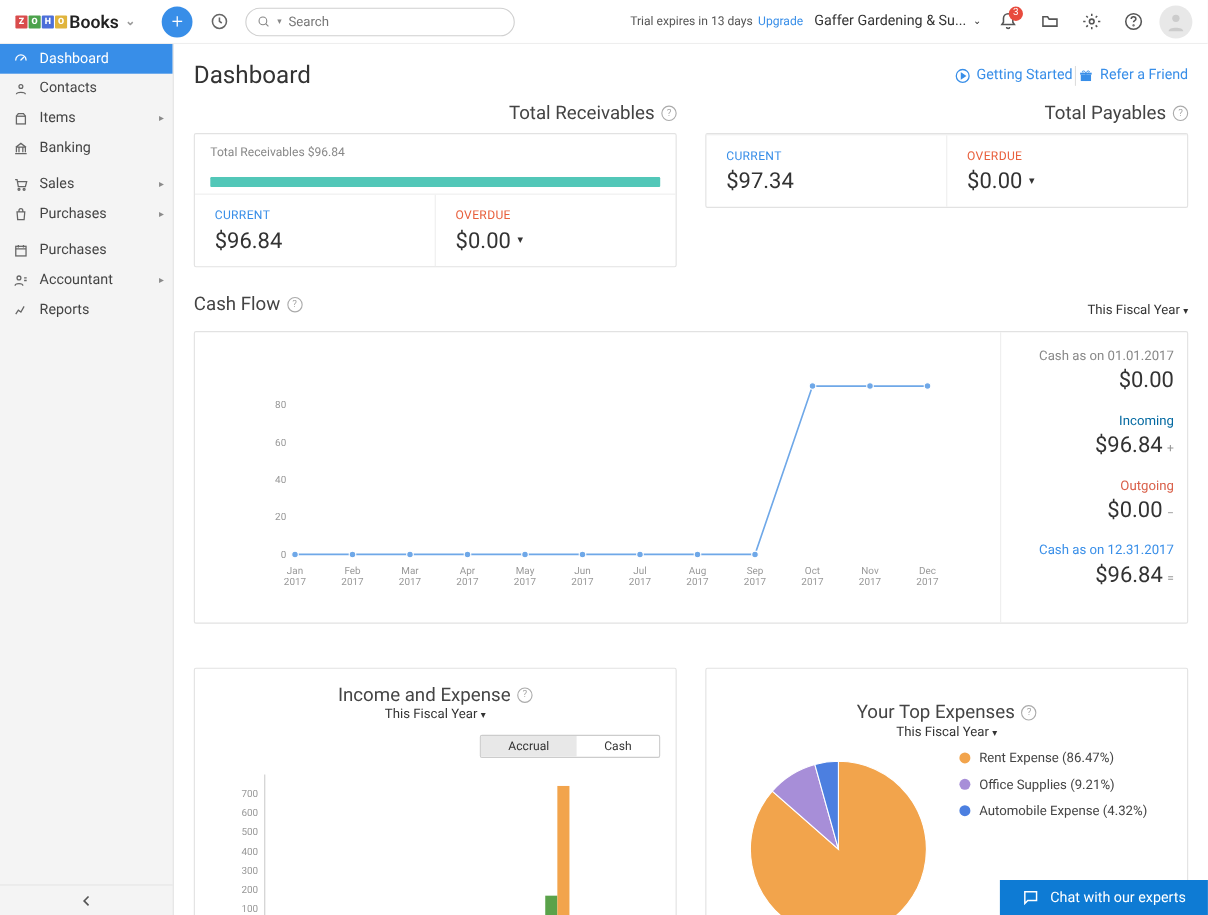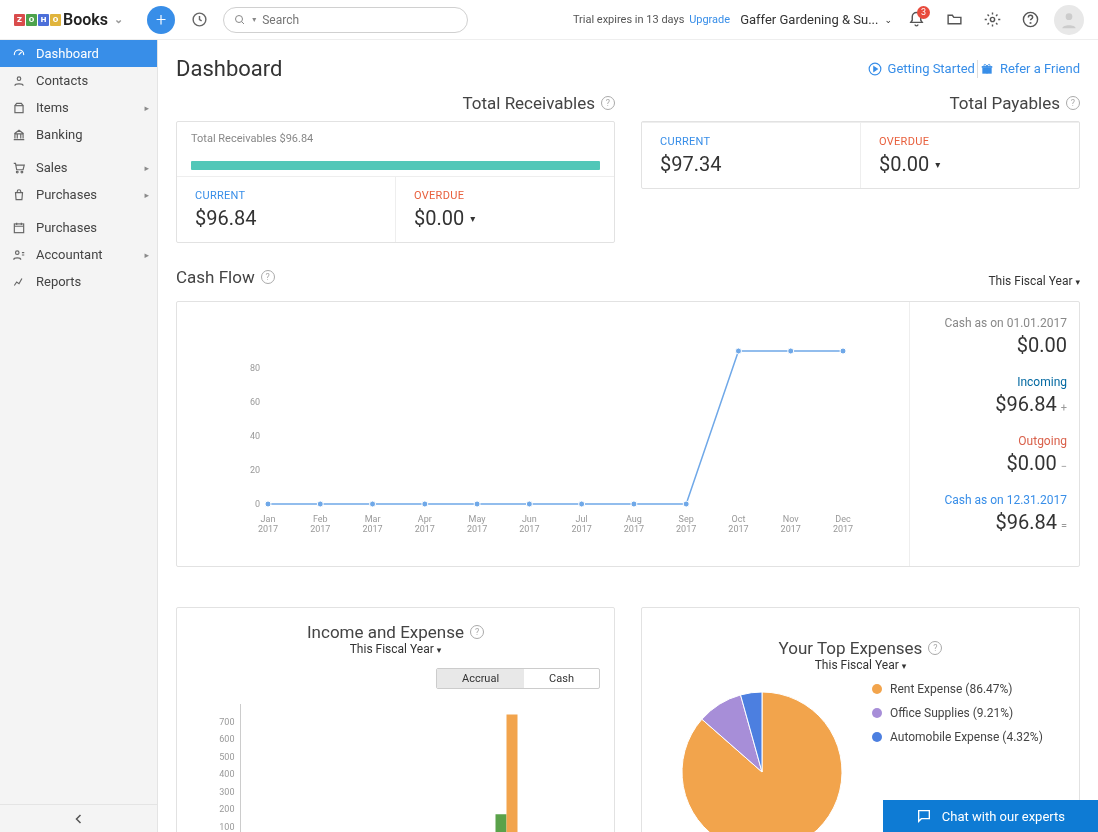--- a/index.html
+++ b/index.html
@@ -85,21 +85,21 @@
 .toggle span.active{background:#e8e8e8;}
 .ie-chart{height:150px;margin-top:10px;}
 
 .te-panel{padding:30px;}
 .te-body{display:flex;gap:20px;margin-top:10px;}
 .pie-wrap{width:180px;height:160px;}
 .legend{font-size:12px;color:#444;}
 .legend .item{display:flex;align-items:center;gap:8px;margin-bottom:10px;text-align:right;}
 .legend .sw{width:10px;height:10px;border-radius:50%;}
 
-.chat-bar{position:absolute;right:0;bottom:0;background:#0e7bd4;color:#fff;padding:8px 33px;font-size:13px;display:flex;align-items:center;gap:10px;cursor:pointer;}
+.chat-bar{position:absolute;right:0;bottom:0;background:#0e7bd4;color:#fff;padding:8px 20px;font-size:13px;display:flex;align-items:center;gap:10px;cursor:pointer;}
 .wrapper{position:relative;width:1098px;height:832px;}
 </style>
 </head>
 <body>
 
 <div class="wrapper">
 <div class="app">
 <div class="topbar">
   <div class="logo">
     <span class="z" id="logo-letters">

